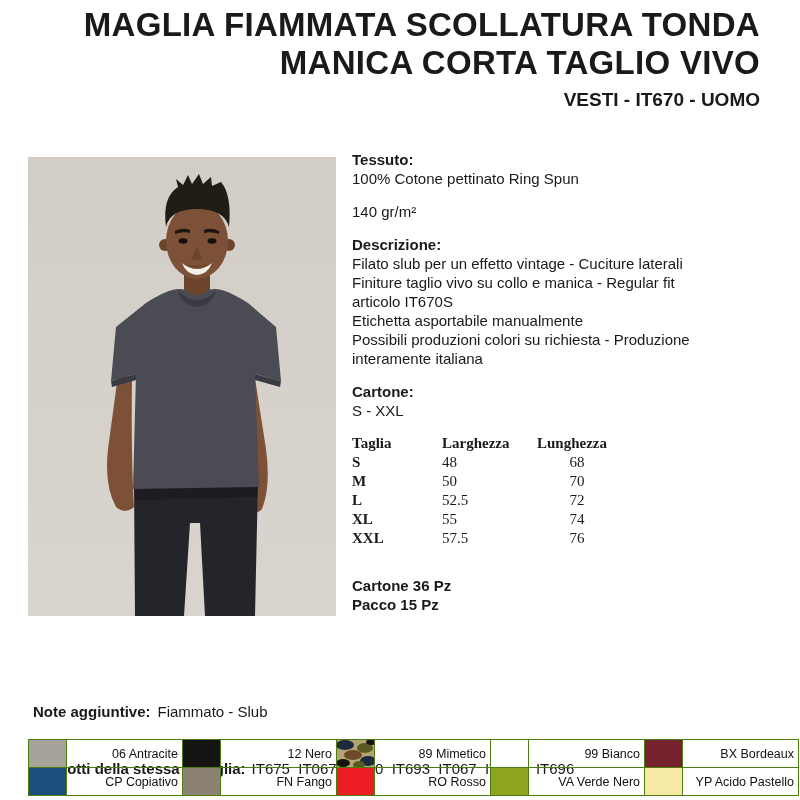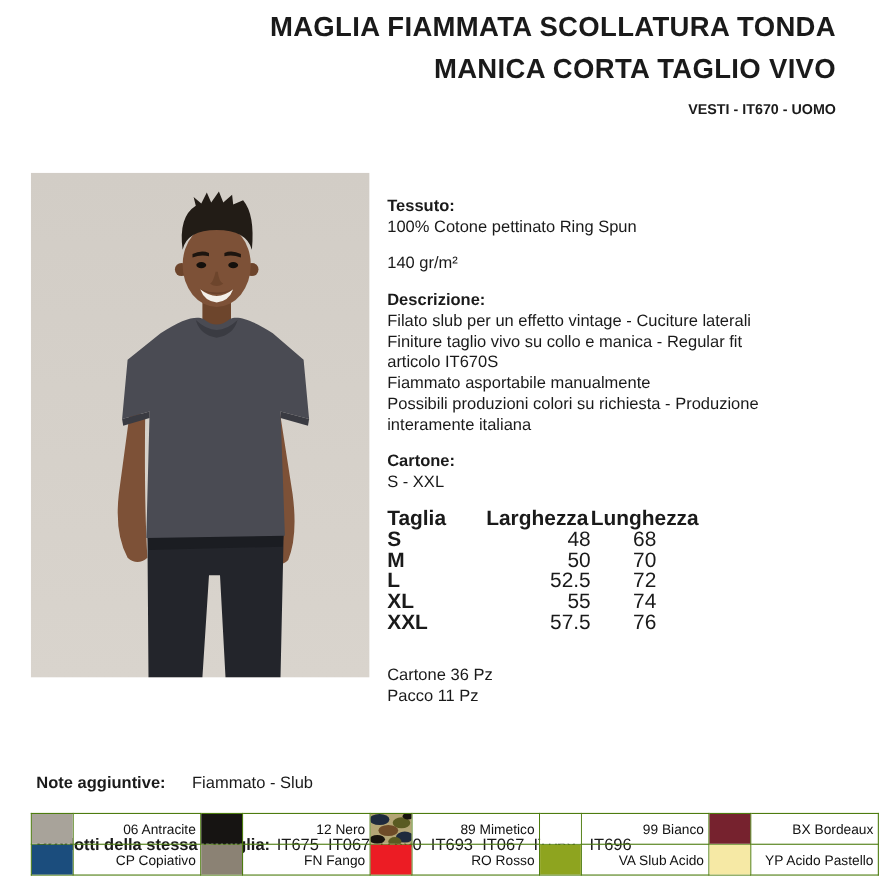--- a/index.html
+++ b/index.html
@@ -2,42 +2,42 @@
 <html><head>
 <meta charset="utf-8">
 <style>
   html,body{margin:0;padding:0;background:#ffffff;}
   .page{
     position:relative;width:800px;height:800px;background:#ffffff;
     font-family:"Liberation Sans", sans-serif;color:#1a1a1a;overflow:hidden;
   }
   
   .title-block{position:absolute;top:6px;right:40px;text-align:right;font-weight:bold;white-space:nowrap;}
-  .title-line{font-size:25px;line-height:38px;letter-spacing:0.3px;}
-  .title-sub{font-size:13px;line-height:36px;}
+  .title-line{font-size:33px;line-height:38px;letter-spacing:0.3px;}
+  .title-sub{font-size:19px;line-height:36px;}
   
   .photo{position:absolute;left:28px;top:157px;width:308px;height:459px;}
   .photo svg{display:block;width:100%;height:100%;}
   
-  .info{position:absolute;left:352px;top:150px;width:430px;font-size:15px;line-height:19px;white-space:nowrap;margin-top:28px;}
+  .info{position:absolute;left:352px;top:150px;width:430px;font-size:15px;line-height:19px;white-space:nowrap;}
   .sec{margin:0 0 14px 0;}
   .sec-label{font-weight:bold;}
   
   .size-table{border-collapse:collapse;margin:0 0 0 0;}
-  .size-table td,.size-table th{padding:0;height:19px;font-size:19px;vertical-align:middle;}
+  .size-table td,.size-table th{padding:0;height:19px;font-size:15px;vertical-align:middle;font-family:Liberation Serif, serif;}
   .size-table th{font-weight:bold;text-align:left;}
   .size-table .c-size{width:90px;font-weight:bold;text-align:left;}
-  .size-table .c-w{width:95px;text-align:right;}
+  .size-table .c-w{width:95px;text-align:left;}
   .size-table .c-l{width:80px;text-align:center;}
   .size-table th.c-w,.size-table th.c-l{text-align:left;}
-  .packaging{margin-top:28px;font-weight:normal;}
+  .packaging{margin-top:28px;font-weight:bold;}
   
   .notes{position:absolute;left:33px;top:664px;font-size:15px;line-height:19px;white-space:pre;}
   .notes .lbl{font-weight:bold;}
-  .notes .val{margin-left:24px;font-weight:normal;}
+  .notes .val{margin-left:7px;font-weight:normal;}
   .notes .val-codes{margin-left:6px;font-weight:normal;}
   
   .color-table{position:absolute;left:28px;top:739px;border-collapse:collapse;table-layout:fixed;}
   .color-table td{border:1px solid #4d7c0f;height:27px;padding:0;}
   .color-table td.swatch-cell{width:37px;}
   .color-table td.label-cell{width:111px;text-align:right;font-size:12.5px;padding-right:4px;color:#111;overflow:hidden;}
   .swatch{position:relative;width:37px;height:27px;}
   .swatch svg{position:absolute;left:0;top:0;width:100%;height:100%;display:block;}
 </style>
 </head>
@@ -106,21 +106,21 @@
 
     <div class="sec">
       <div>140 gr/m²</div>
     </div>
 
     <div class="sec">
       <div class="sec-label">Descrizione:</div>
       <div>Filato slub per un effetto vintage - Cuciture laterali</div>
       <div>Finiture taglio vivo su collo e manica - Regular fit</div>
       <div>articolo IT670S</div>
-      <div>Fiammato asportabile manualmente</div>
+      <div>Etichetta asportabile manualmente</div>
       <div>Possibili produzioni colori su richiesta - Produzione</div>
       <div>interamente italiana</div>
     </div>
 
     <div class="sec">
       <div class="sec-label">Cartone:</div>
       <div>S - XXL</div>
     </div>
 
     <table class="size-table">
@@ -153,21 +153,21 @@
       <tr>
         <td class="c-size">XXL</td>
         <td class="c-w">57.5</td>
         <td class="c-l">76</td>
       </tr>
     </tbody>
       </table>
 
     <div class="packaging">
       <div>Cartone 36 Pz</div>
-      <div>Pacco 11 Pz</div>
+      <div>Pacco 15 Pz</div>
     </div>
 
   </div>
 
   <div class="notes">
     <div><span class="lbl">Note aggiuntive:</span><span class="val">Fiammato - Slub</span></div>
     <div><span class="lbl">Prodotti della stessa famiglia:</span><span class="val-codes">IT675  IT067  IT690  IT693  IT067  IT069   IT696</span></div>
   </div>
 
   <table class="color-table">
@@ -213,21 +213,21 @@
             <div class="swatch" style="background-color: rgb(139, 130, 116);"></div>
           </td>
       <td class="label-cell">FN Fango</td>
       <td class="swatch-cell">
             <div class="swatch" style="background-color: rgb(236, 28, 36);"></div>
           </td>
       <td class="label-cell">RO Rosso</td>
       <td class="swatch-cell">
             <div class="swatch" style="background-color: rgb(142, 164, 31);"></div>
           </td>
-      <td class="label-cell">VA Slub Acido</td>
+      <td class="label-cell">VA Verde Nero</td>
       <td class="swatch-cell">
             <div class="swatch" style="background-color: rgb(246, 233, 165);"></div>
           </td>
       <td class="label-cell">YP Acido Pastello</td>
     </tr>
   </tbody>
     </table>
 
 </div>
 

